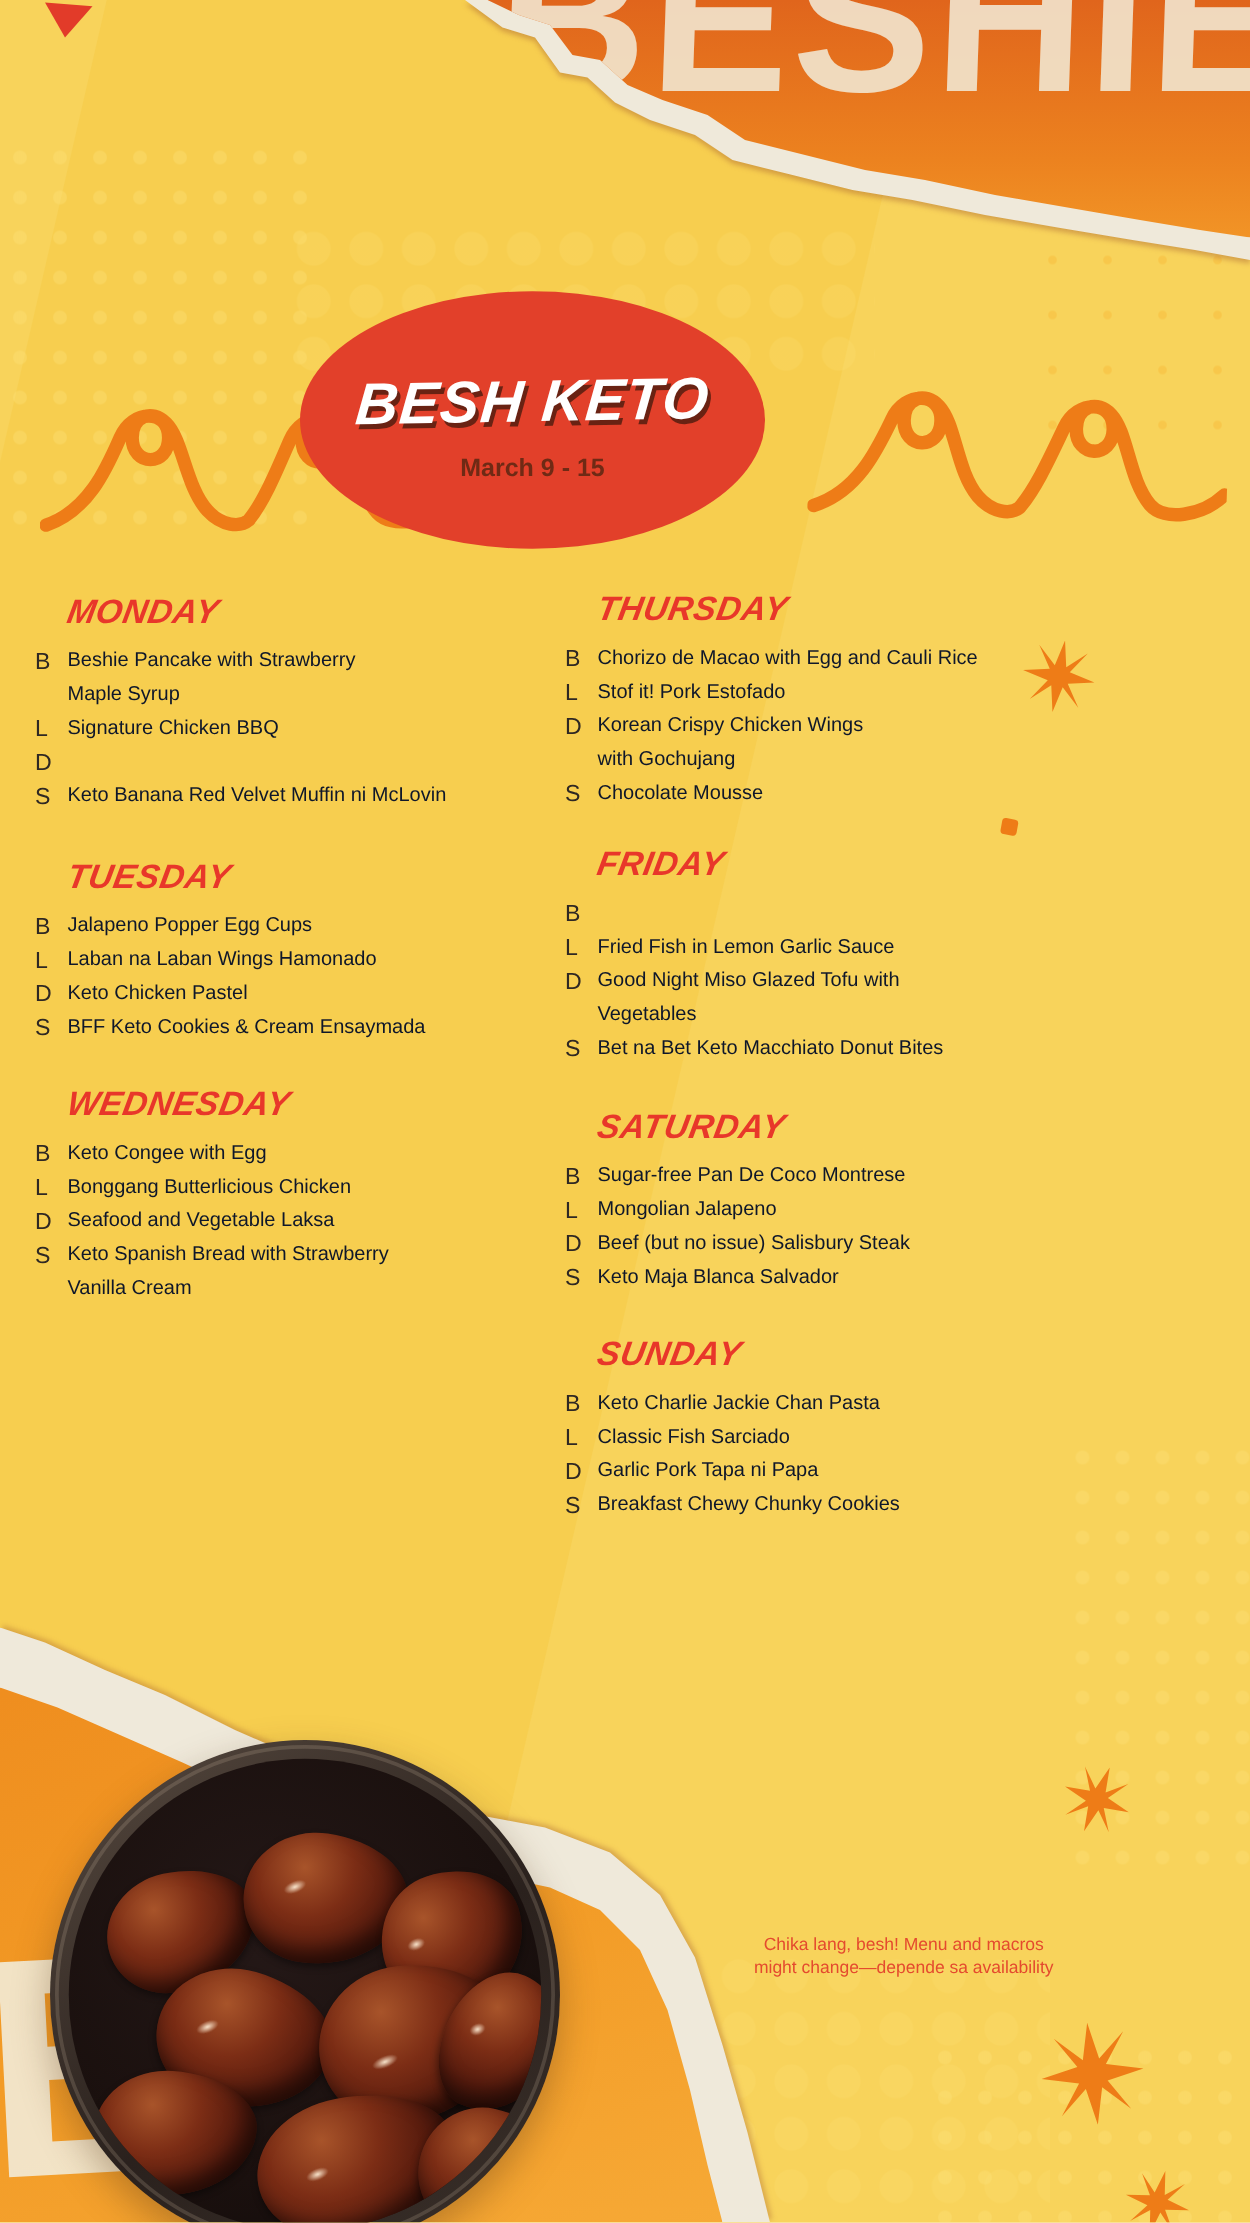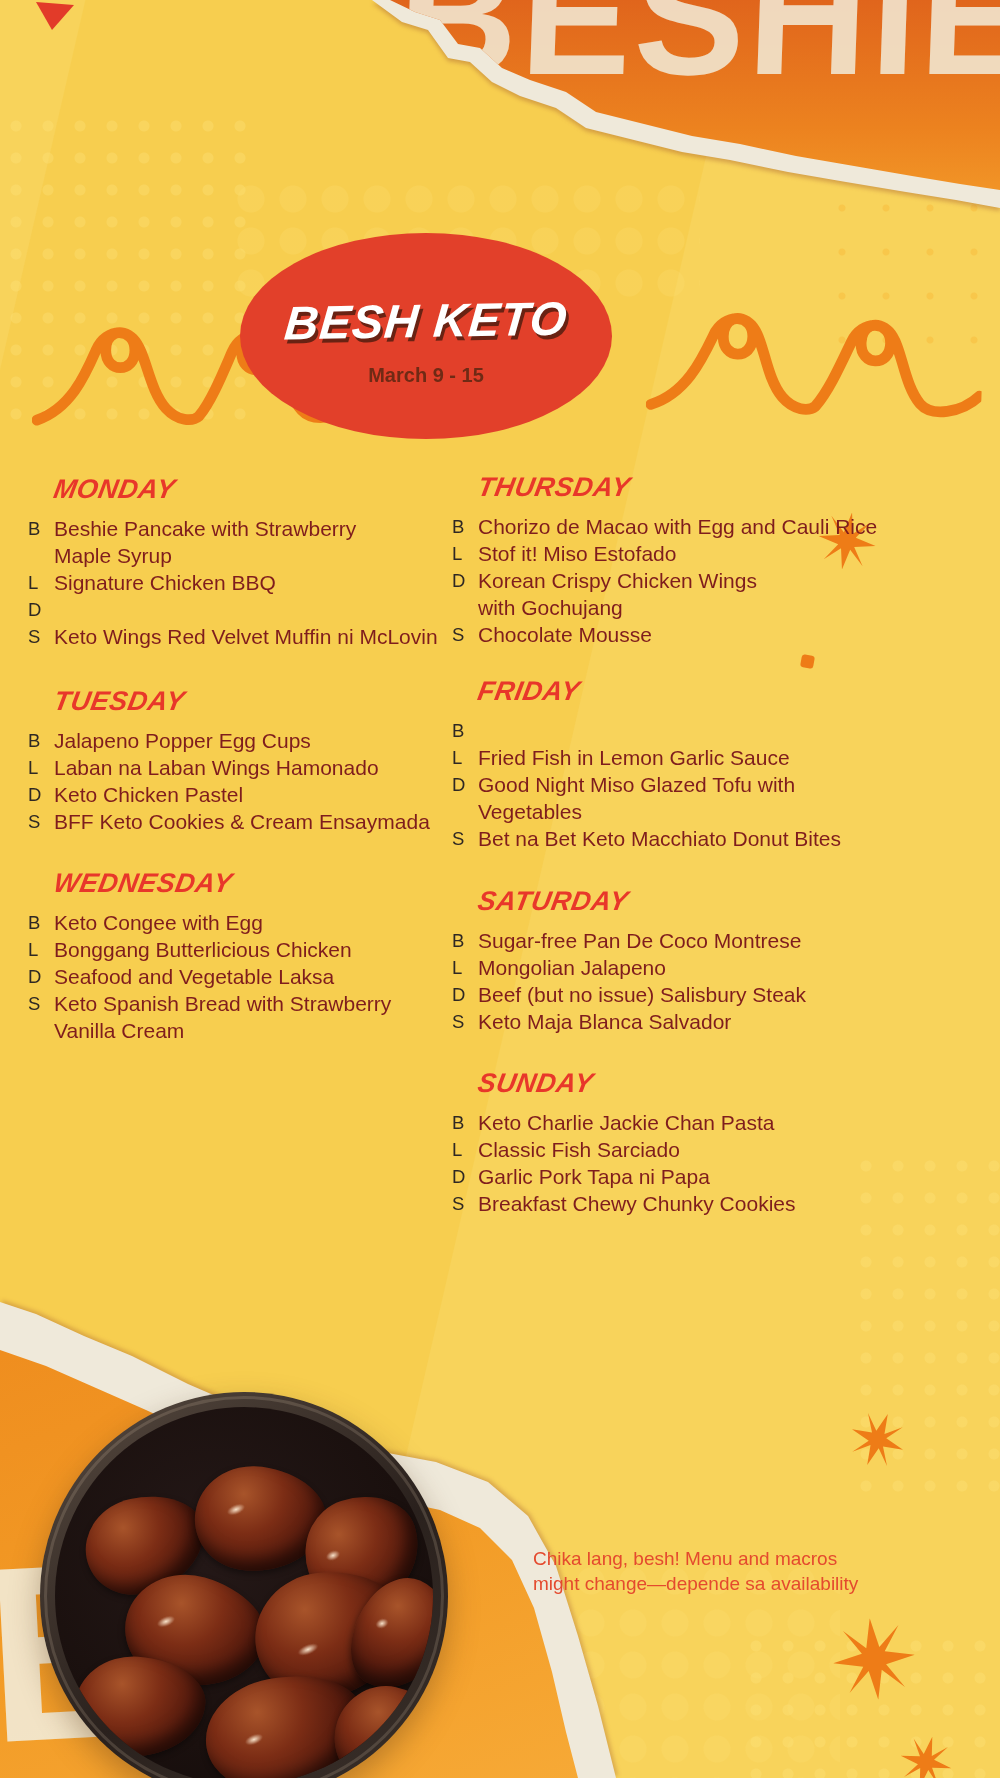--- a/index.html
+++ b/index.html
@@ -51,31 +51,31 @@
   .menu-title{font-size:47px;font-weight:bold;font-style:italic;color:#ffffff;
     letter-spacing:1px;transform:skewX(-6deg) rotate(-1deg);
     text-shadow:3px 4px 0 rgba(92,31,17,.9);white-space:nowrap;margin-top:8px;}
   .date-range{margin-top:16px;font-size:20px;font-weight:bold;color:#6f2a15;}
   
   .day{position:absolute;z-index:3;width:470px;}
   .day-header{margin:0 0 10px 26px;font-size:27px;font-weight:bold;font-style:italic;
     color:#e8372a;letter-spacing:.5px;transform:skewX(-10deg);white-space:nowrap;}
   .meal-row{display:flex;align-items:flex-start;}
   .meal-code{flex:0 0 26px;font-size:18.5px;color:#2f2823;line-height:27px;}
-  .meal-text{font-size:21px;color:#7f1d1d;line-height:27px;white-space:pre-line;}
+  .meal-text{font-size:16px;color:#0f172a;line-height:27px;white-space:pre-line;}
   .pos-monday{left:28px;top:474px;}
   .pos-tuesday{left:28px;top:686px;}
   .pos-wednesday{left:28px;top:868px;}
   .pos-thursday{left:452px;top:472px;}
   .pos-friday{left:452px;top:676px;}
   .pos-saturday{left:452px;top:886px;}
   .pos-sunday{left:452px;top:1068px;}
   
   .note{position:absolute;left:533px;top:1546px;width:380px;z-index:6;
-    font-size:19px;line-height:1.32;color:#e44a2e;}
+    font-size:14px;line-height:1.32;color:#e44a2e;text-align:center;}
   
   .bowl{position:absolute;left:40px;top:1392px;width:408px;height:408px;border-radius:50%;z-index:6;
     background:linear-gradient(145deg,#574a40 0%,#2a211d 55%,#3a302a 100%);
     box-shadow:0 12px 30px rgba(80,50,20,.35);}
   .bowl::before{content:'';position:absolute;inset:4px;border-radius:50%;
     border:3px solid rgba(205,185,160,.2);}
   .bowl-inner{position:absolute;inset:15px;border-radius:50%;overflow:hidden;
     background:radial-gradient(circle at 42% 38%, #241817 0%, #1a100e 60%, #120b0a 100%);}
   .chunk{position:absolute;border-radius:46% 54% 60% 40% / 52% 42% 58% 48%;
     background:radial-gradient(circle at 35% 28%, #a8542a 0%, #7c2d15 35%, #541a0d 65%, #32100a 100%);
@@ -144,21 +144,21 @@
         </div>
         <div class="meal-row">
           <span class="meal-code">L</span>
           <span class="meal-text">Signature Chicken BBQ</span>
         </div>
         <div class="meal-row">
           <span class="meal-code">D</span>
         </div>
         <div class="meal-row">
           <span class="meal-code">S</span>
-          <span class="meal-text">Keto Wings Red Velvet Muffin ni McLovin</span>
+          <span class="meal-text">Keto Banana Red Velvet Muffin ni McLovin</span>
         </div>
       </div>
     </section>
   <section class="day pos-tuesday">
       <h2 class="day-header">TUESDAY</h2>
       <div class="meal-rows">
         <div class="meal-row">
           <span class="meal-code">B</span>
           <span class="meal-text">Jalapeno Popper Egg Cups</span>
         </div>
@@ -200,21 +200,21 @@
     </section>
   <section class="day pos-thursday">
       <h2 class="day-header">THURSDAY</h2>
       <div class="meal-rows">
         <div class="meal-row">
           <span class="meal-code">B</span>
           <span class="meal-text">Chorizo de Macao with Egg and Cauli Rice</span>
         </div>
         <div class="meal-row">
           <span class="meal-code">L</span>
-          <span class="meal-text">Stof it! Miso Estofado</span>
+          <span class="meal-text">Stof it! Pork Estofado</span>
         </div>
         <div class="meal-row">
           <span class="meal-code">D</span>
           <span class="meal-text">Korean Crispy Chicken Wings
 with Gochujang</span>
         </div>
         <div class="meal-row">
           <span class="meal-code">S</span>
           <span class="meal-text">Chocolate Mousse</span>
         </div>

